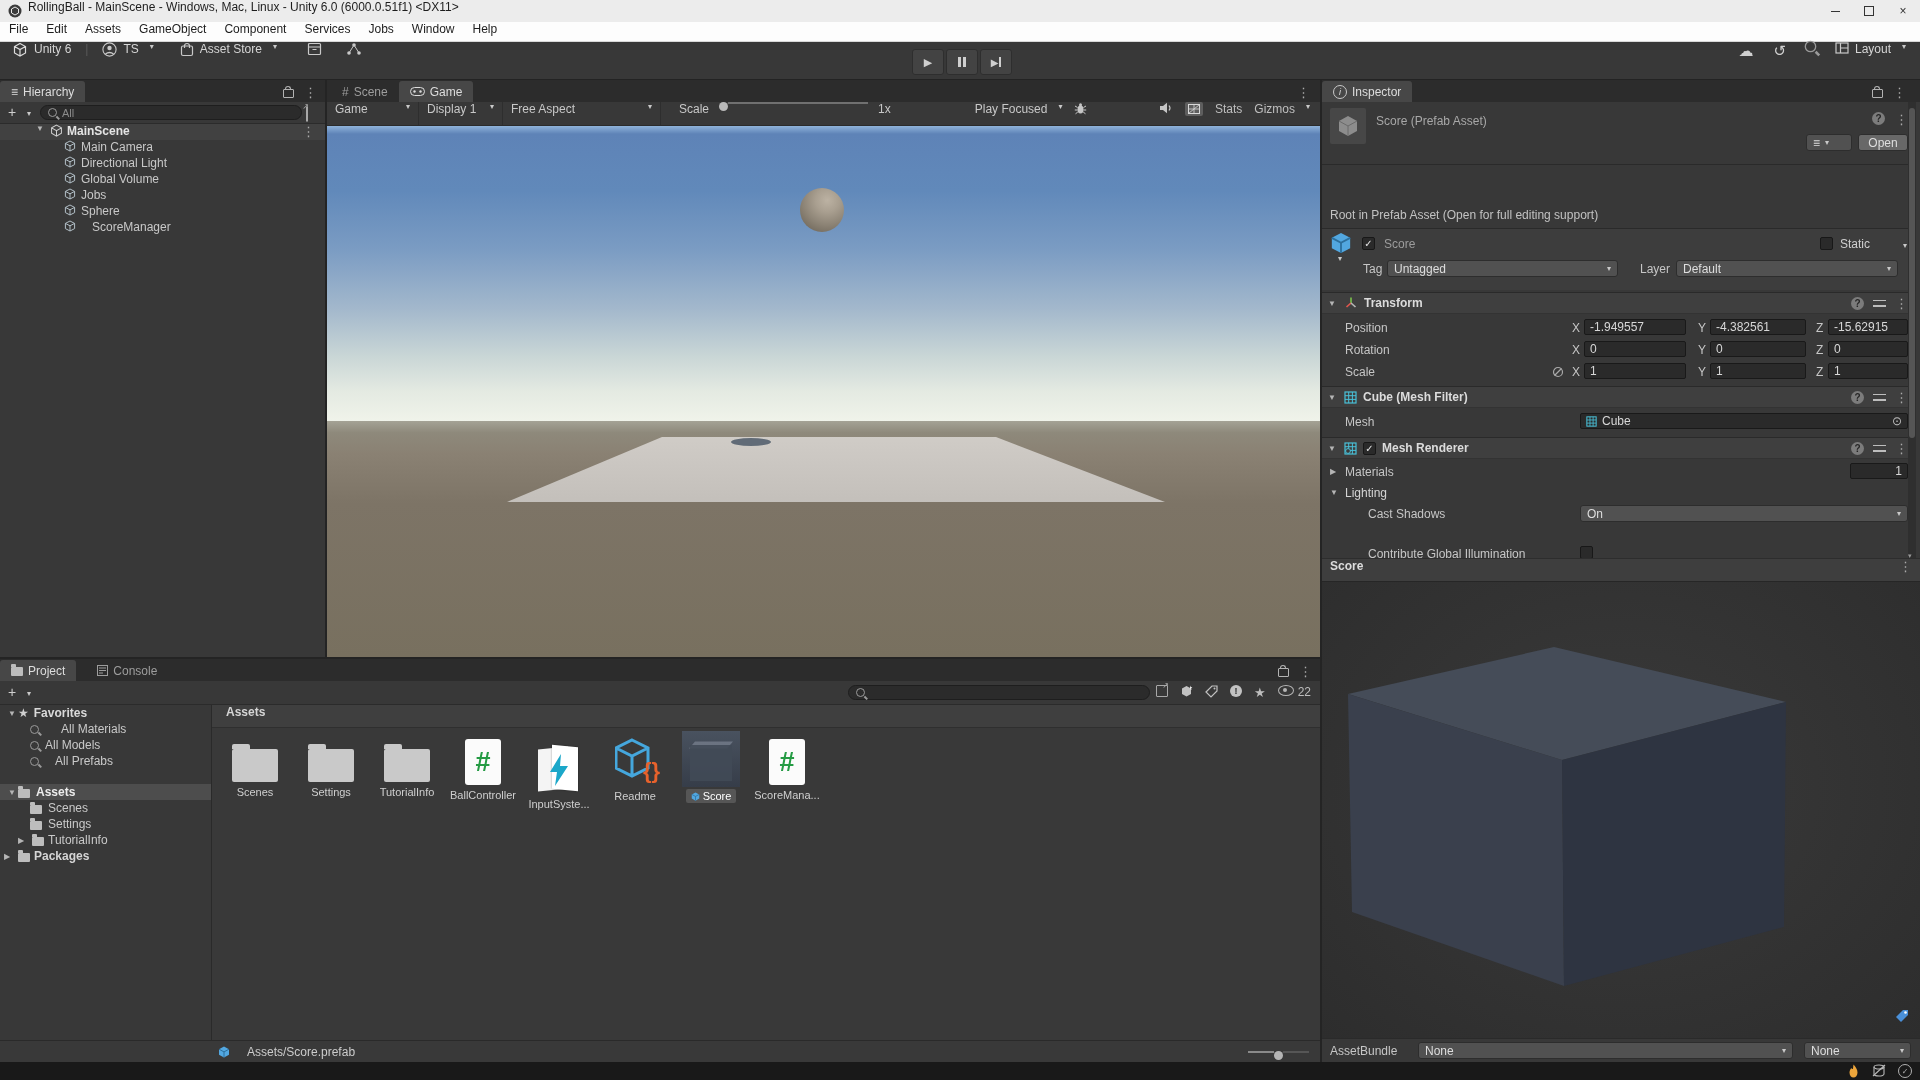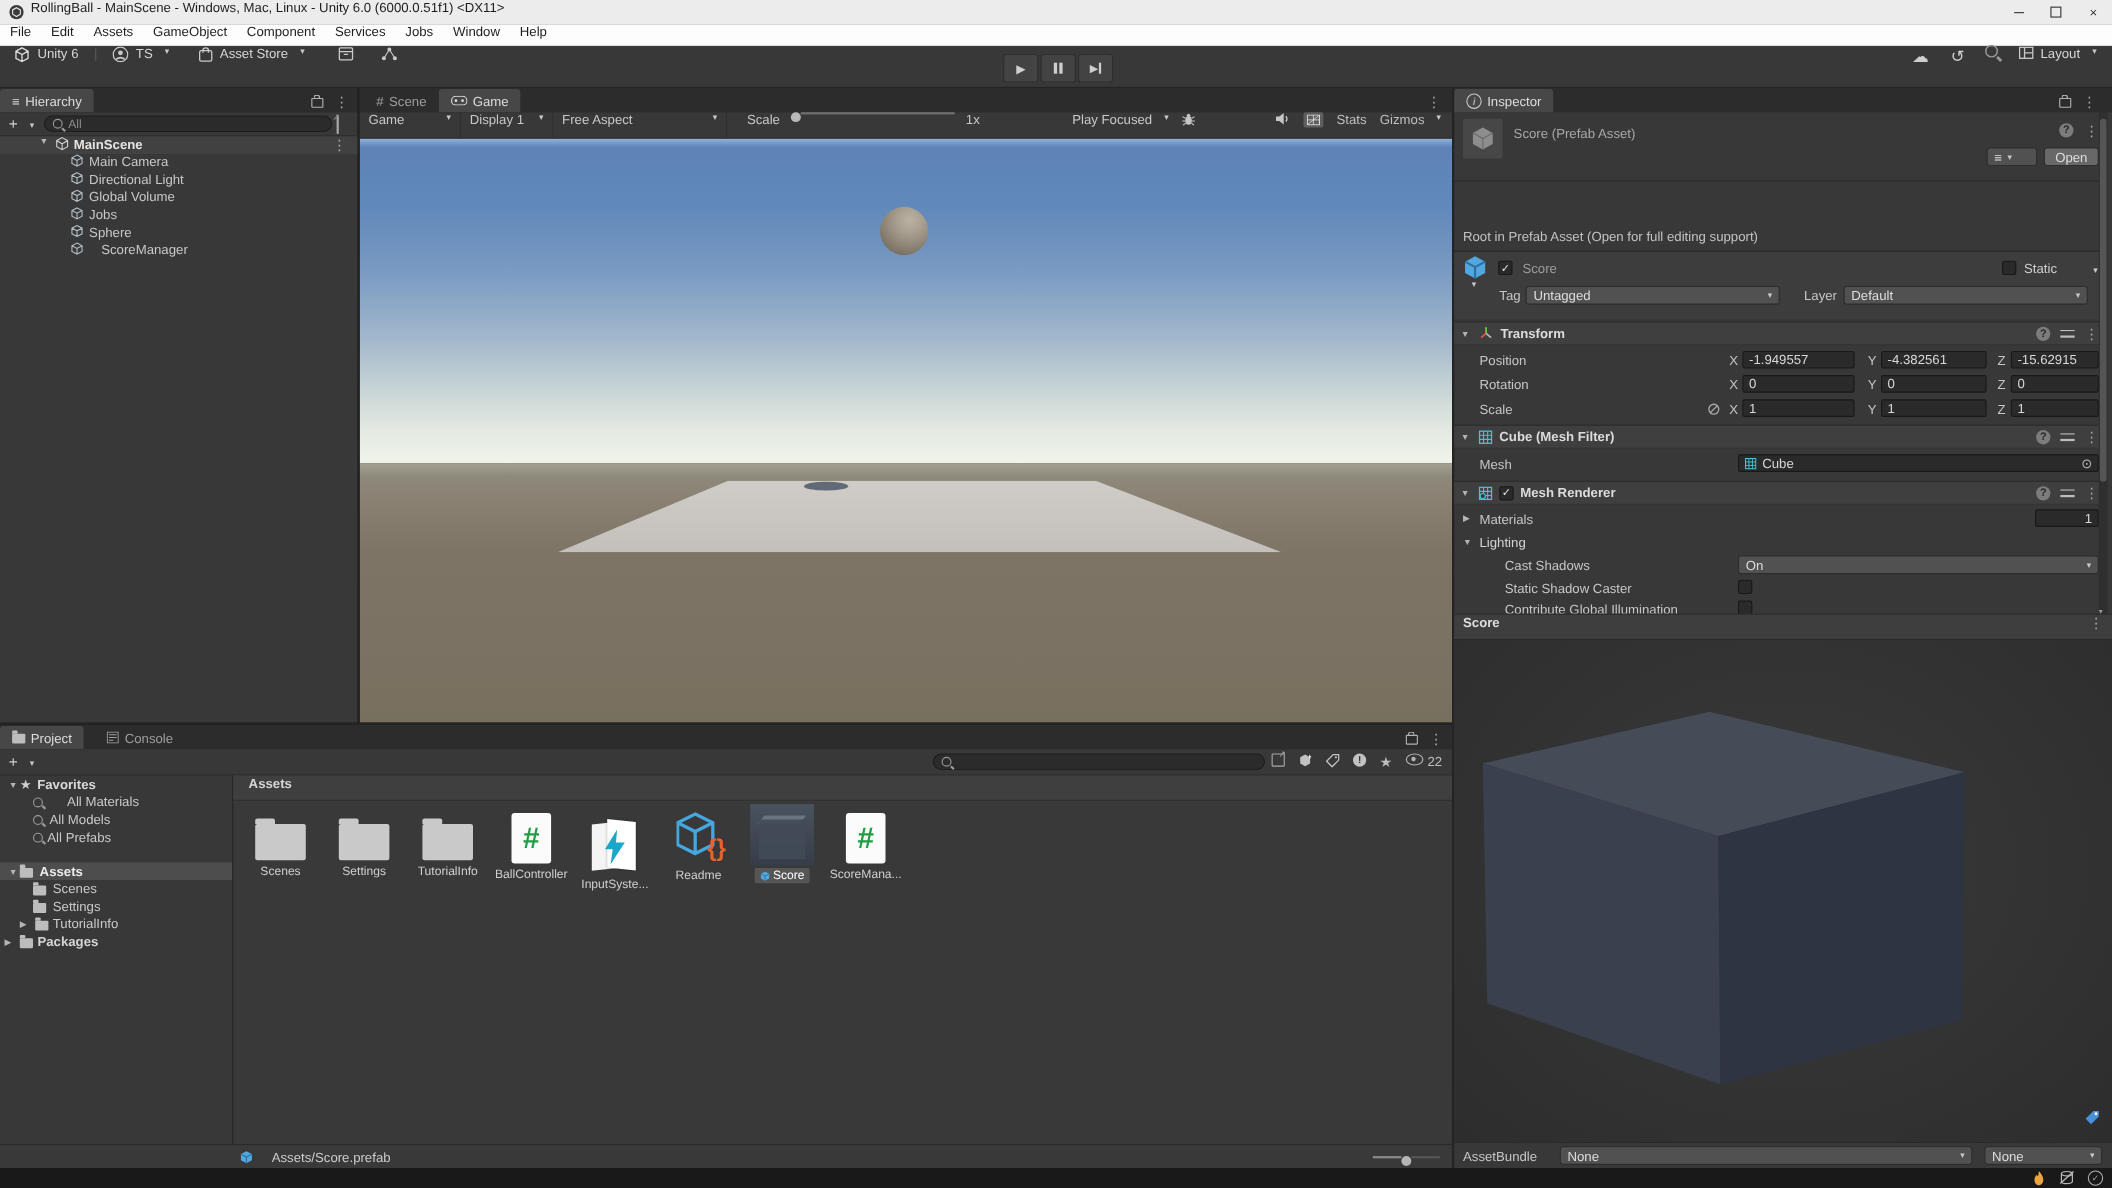--- a/index.html
+++ b/index.html
@@ -353,21 +353,21 @@
       <span style="font-weight:bold;color:#dadada">Favorites</span>
     </div>
     <div class="treerow" style="top:16px;padding-left:30px;gap:22px">
       <span class="loupe"></span>
         <span>All Materials</span>
     </div>
     <div class="treerow" style="top:32px;padding-left:30px;gap:6px">
       <span class="loupe"></span>
         <span>All Models</span>
     </div>
-    <div class="treerow" style="top:48px;padding-left:30px;gap:4px">
+    <div class="treerow" style="top:48px;padding-left:30px;gap:16px">
       <span class="loupe"></span>
         <span>All Prefabs</span>
     </div>
     <div class="treerow" style="top:79px;background:#4d4d4d">
       <span class="fold" style="margin-left:8px">▼</span>
       <span class="folder-sm" style="margin-right:6px"></span>
       <span style="font-weight:bold;color:#ececec">Assets</span>
     </div>
     <div class="treerow" style="top:95px;padding-left:30px;gap:6px">
       <span class="folder-sm"></span>
@@ -647,24 +647,20 @@
     <span class="fold abs" style="left:8px;top:5px">▼</span>
     <span class="ilabel" style="color:#d4d4d4">Lighting</span>
   </div>
   <div class="irow" style="top:504px">
     <span class="ilabel" style="left:46px">Cast Shadows</span>
     <div class="dd abs" style="left:258px;top:1px;width:328px">
       <span class="grow">On</span>
         <span class="arrow">▾</span>
     </div>
   </div>
-  <div class="irow" style="top:525px">
-    <span class="ilabel" style="left:46px">Static Shadow Caster</span>
-    <div class="cb abs" style="left:258px;top:2px"></div>
-  </div>
   <div class="irow" style="top:544px;height:14px;overflow:hidden">
     <span class="ilabel" style="left:46px">Contribute Global Illumination</span>
     <div class="cb abs" style="left:258px;top:2px"></div>
   </div>
 
   <div class="abs" style="left:1908px;top:102px;width:8px;height:456px;background:#2f2f2f">
     <div style="position:absolute;left:1px;top:6px;width:6px;height:330px;background:#555555;border-radius:3px"></div>
     <span style="position:absolute;left:0;bottom:-2px;font-size:7px;color:#999999">▾</span>
   </div>
 

